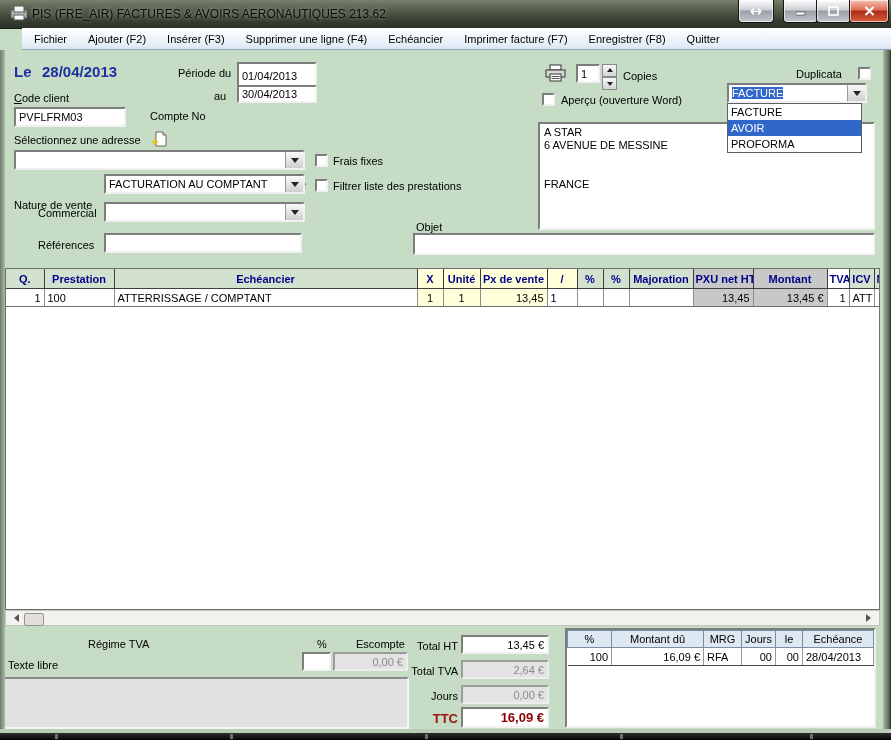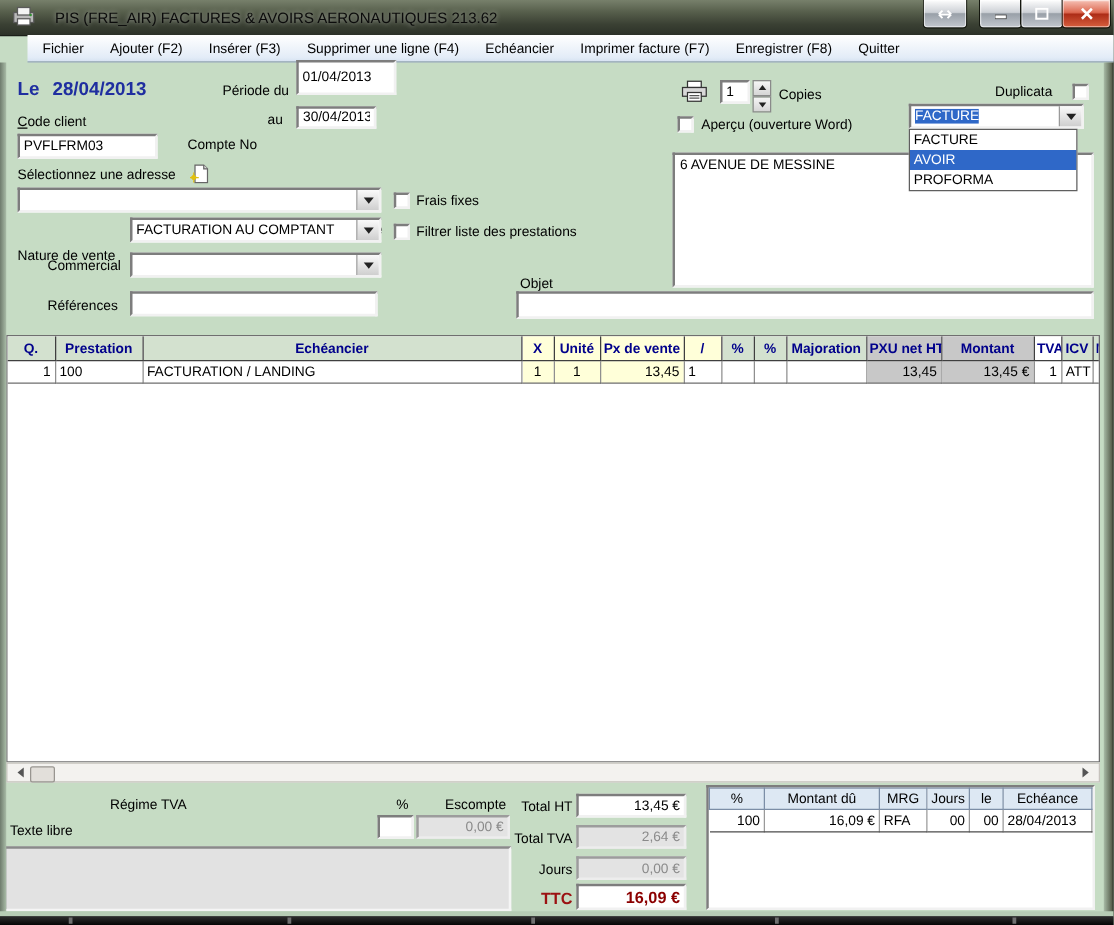--- a/index.html
+++ b/index.html
@@ -6,21 +6,21 @@
   #screen{position:relative;width:891px;height:740px;overflow:hidden;
     font-family:"Liberation Sans",sans-serif;font-size:11px;color:#000;background:#c6dcc4;}
   .abs{position:absolute;}
   .lbl{position:absolute;white-space:nowrap;color:#000;}
   .u-first::first-letter{text-decoration:underline;}
 
   
   .titlebar{left:0;top:0;width:891px;height:28px;
     background:linear-gradient(180deg,#77806b 0%,#565e4b 35%,#3a4033 70%,#2c3128 100%);
     border-bottom:1px solid #1b1e18;}
-  .title-text{left:44px;top:7px;font-size:12px;color:#0b0b0b;text-shadow:0 0 4px rgba(255,255,255,.55);}
+  .title-text{left:32px;top:7px;font-size:12px;color:#0b0b0b;text-shadow:0 0 4px rgba(255,255,255,.55);}
   .app-ico{left:10px;top:5px;width:18px;height:16px;}
   .capbtn{position:absolute;top:0;height:22px;border:1px solid #14170f;border-top:none;
     border-radius:0 0 4px 4px;background:linear-gradient(#fdfdfd,#cdd1d6 45%,#99a0a8 50%,#c3c8cf);
     box-shadow:inset 0 0 0 1px rgba(255,255,255,.6);display:flex;align-items:center;justify-content:center;}
   .capbtn.close{background:linear-gradient(#f6c2b6,#dd6a52 45%,#ad2d17 52%,#d8603f);}
   .menubar{left:0;top:28px;width:891px;height:22px;
     background:linear-gradient(180deg,#ffffff,#e3ecf7 85%,#d7e3f2);
     border-bottom:1px solid #96a6bc;display:flex;align-items:center;gap:21px;padding-left:12px;box-sizing:border-box;margin-left:22px;}
   .menu-item{white-space:nowrap;cursor:default;}
   .border-l{left:0;top:50px;width:5px;height:683px;background:linear-gradient(90deg,#6f7c6d,#a9bca7);}
@@ -125,23 +125,23 @@
     <span class="menu-item">Echéancier</span>
     <span class="menu-item">Imprimer facture  (F7)</span>
     <span class="menu-item">Enregistrer (F8)</span>
     <span class="menu-item">Quitter</span>
   </div>
 
   <span class="lbl" style="left:14px;top:63px;font-size:15px;font-weight:bold;color:#1f2ea0;">Le</span>
   <span class="lbl" style="left:42px;top:63px;font-size:15px;font-weight:bold;color:#1f2ea0;">28/04/2013</span>
 
   <span class="lbl" style="left:178px;top:67px;">Période du</span>
-  <input class="tb sunk" style="left: 237px; top: 48px; width: 80px; height: 28px;" value="01/04/2013">
+  <input class="tb sunk" style="left: 237px; top: 62px; width: 80px; height: 28px;" value="01/04/2013">
   <span class="lbl" style="left:214px;top:90px;">au</span>
-  <input class="tb sunk" style="left: 237px; top: 85px; width: 64px; height: 18px;" value="30/04/2013">
+  <input class="tb sunk" style="left: 237px; top: 85px; width: 80px; height: 18px;" value="30/04/2013">
 
   <span class="lbl u-first" style="left:14px;top:92px;">Code client</span>
   <input class="tb sunk" style="left: 14px; top: 107px; width: 112px; height: 20px;" value="PVFLFRM03">
   <span class="lbl" style="left:150px;top:110px;">Compte No</span>
 
   <span class="lbl" style="left:14px;top:134px;">Sélectionnez une adresse</span>
   <svg class="abs" style="left:152px;top:131px;" width="15" height="16" viewBox="0 0 15 16">
     <path d="M4 1 H11 L14 4 V15 H4 Z" fill="#fff" stroke="#666"></path>
     <path d="M11 1 L11 4 L14 4" fill="#ddd" stroke="#666"></path>
     <path d="M3 9 L5 11 L3 13 L1 11 Z M3 7 V15 M-1 11 H7" stroke="#e0c010" fill="#f7e35a" stroke-width="1"></path>
@@ -208,23 +208,25 @@
         <span class="tri-d"></span>
       </span>
   </div>
   <div class="ddlist" style="left:727px;top:103px;width:133px;">
     <div class="dditem">FACTURE</div>
     <div class="dditem hl">AVOIR</div>
     <div class="dditem">PROFORMA</div>
   </div>
 
   <div class="abs sunk" style="left:538px;top:122px;width:337px;height:108px;padding:2px 4px;line-height:13px;">
+    <div>A STAR</div>
     <div>6 AVENUE DE MESSINE</div>
     <div style="height:13px;"></div>
     <div style="height:13px;"></div>
+    <div>FRANCE</div>
   </div>
 
   <span class="lbl" style="left:416px;top:221px;text-align:center;">Objet</span>
   <input class="tb sunk" style="left: 413px; top: 233px; width: 462px; height: 22px;" value="">
 
   <div class="abs grid-wrap">
     <table class="grid">
       <colgroup>
         <col style="width:38px">
           <col style="width:70px">
@@ -256,21 +258,21 @@
         <th class="bg-g">Majoration</th>
         <th class="bg-gr">PXU net HT</th>
         <th class="bg-gr">Montant</th>
         <th class="bg-w">TVA</th>
         <th class="bg-g">ICV</th>
         <th class="bg-g" style="text-align:left;">M</th>
       </tr>
       <tr>
         <td class="right">1</td>
         <td>100</td>
-        <td>FACTURATION / LANDING</td>
+        <td>ATTERRISSAGE / COMPTANT</td>
         <td class="bg-y" style="text-align:center;">1</td>
         <td class="bg-y" style="text-align:center;">1</td>
         <td class="bg-y right">13,45</td>
         <td>1</td>
         <td></td>
         <td></td>
         <td></td>
         <td class="bg-gr right">13,45</td>
         <td class="bg-gr right">13,45 €</td>
         <td class="right">1</td>

